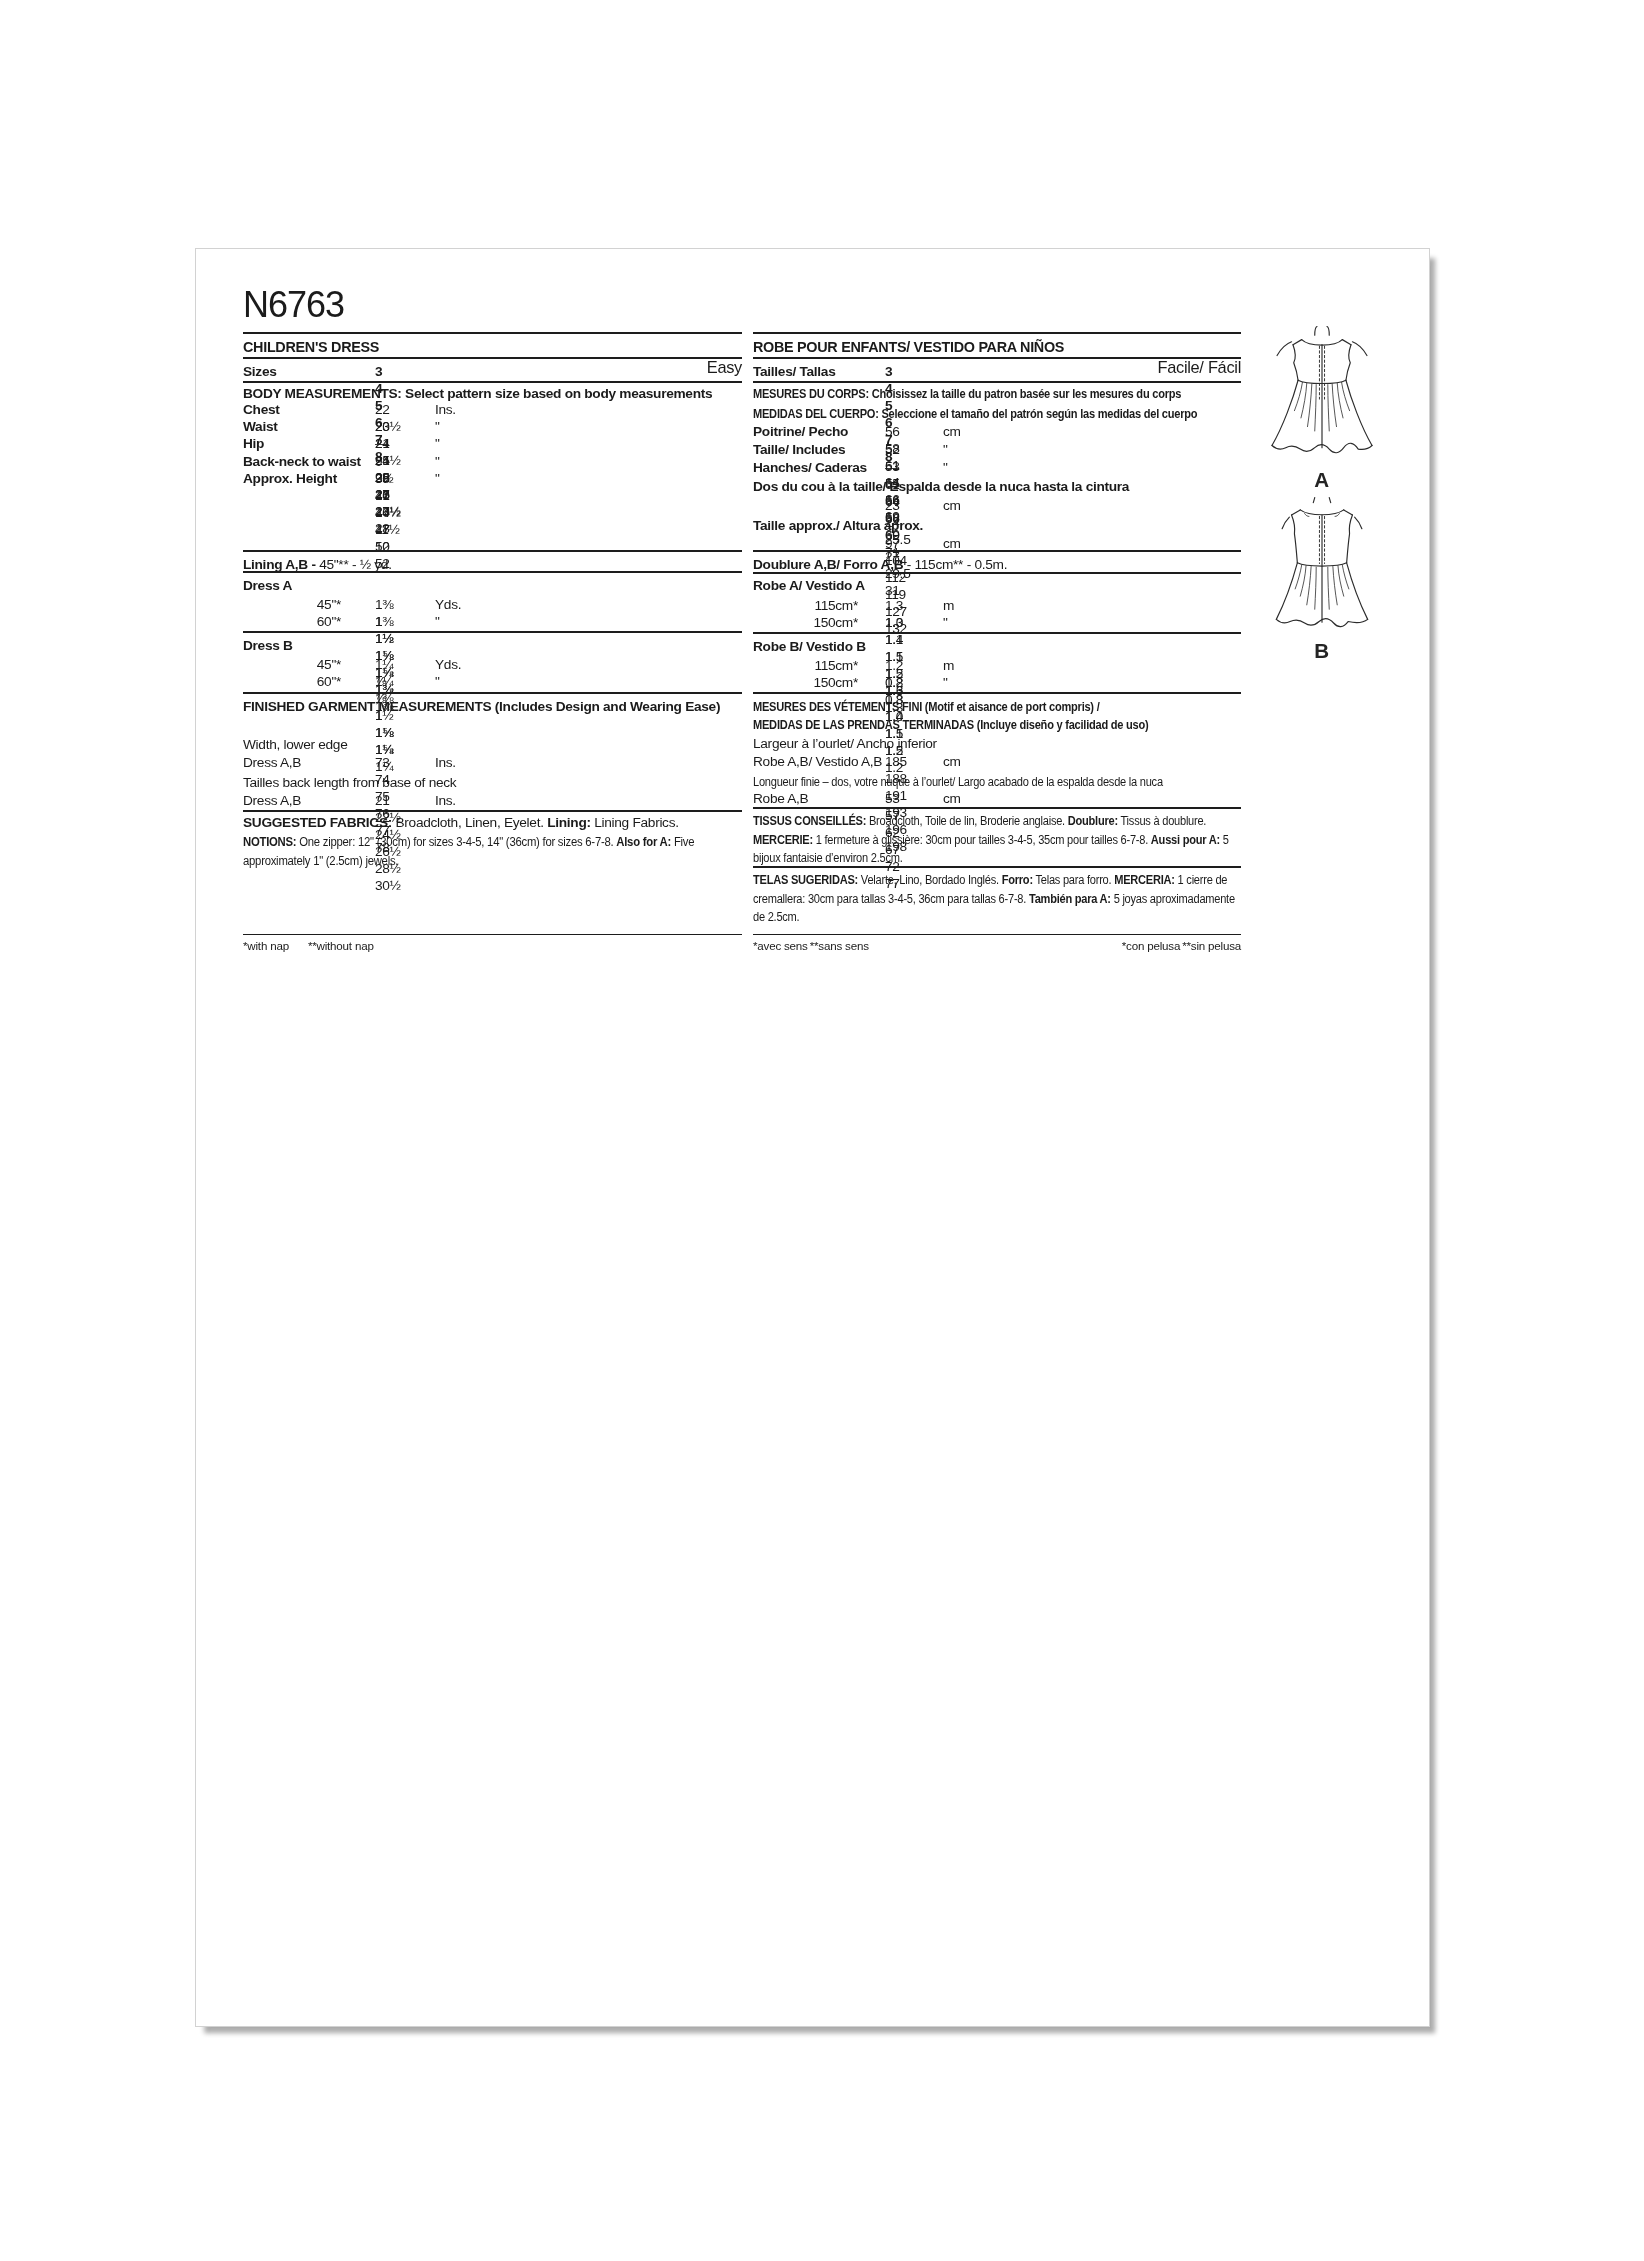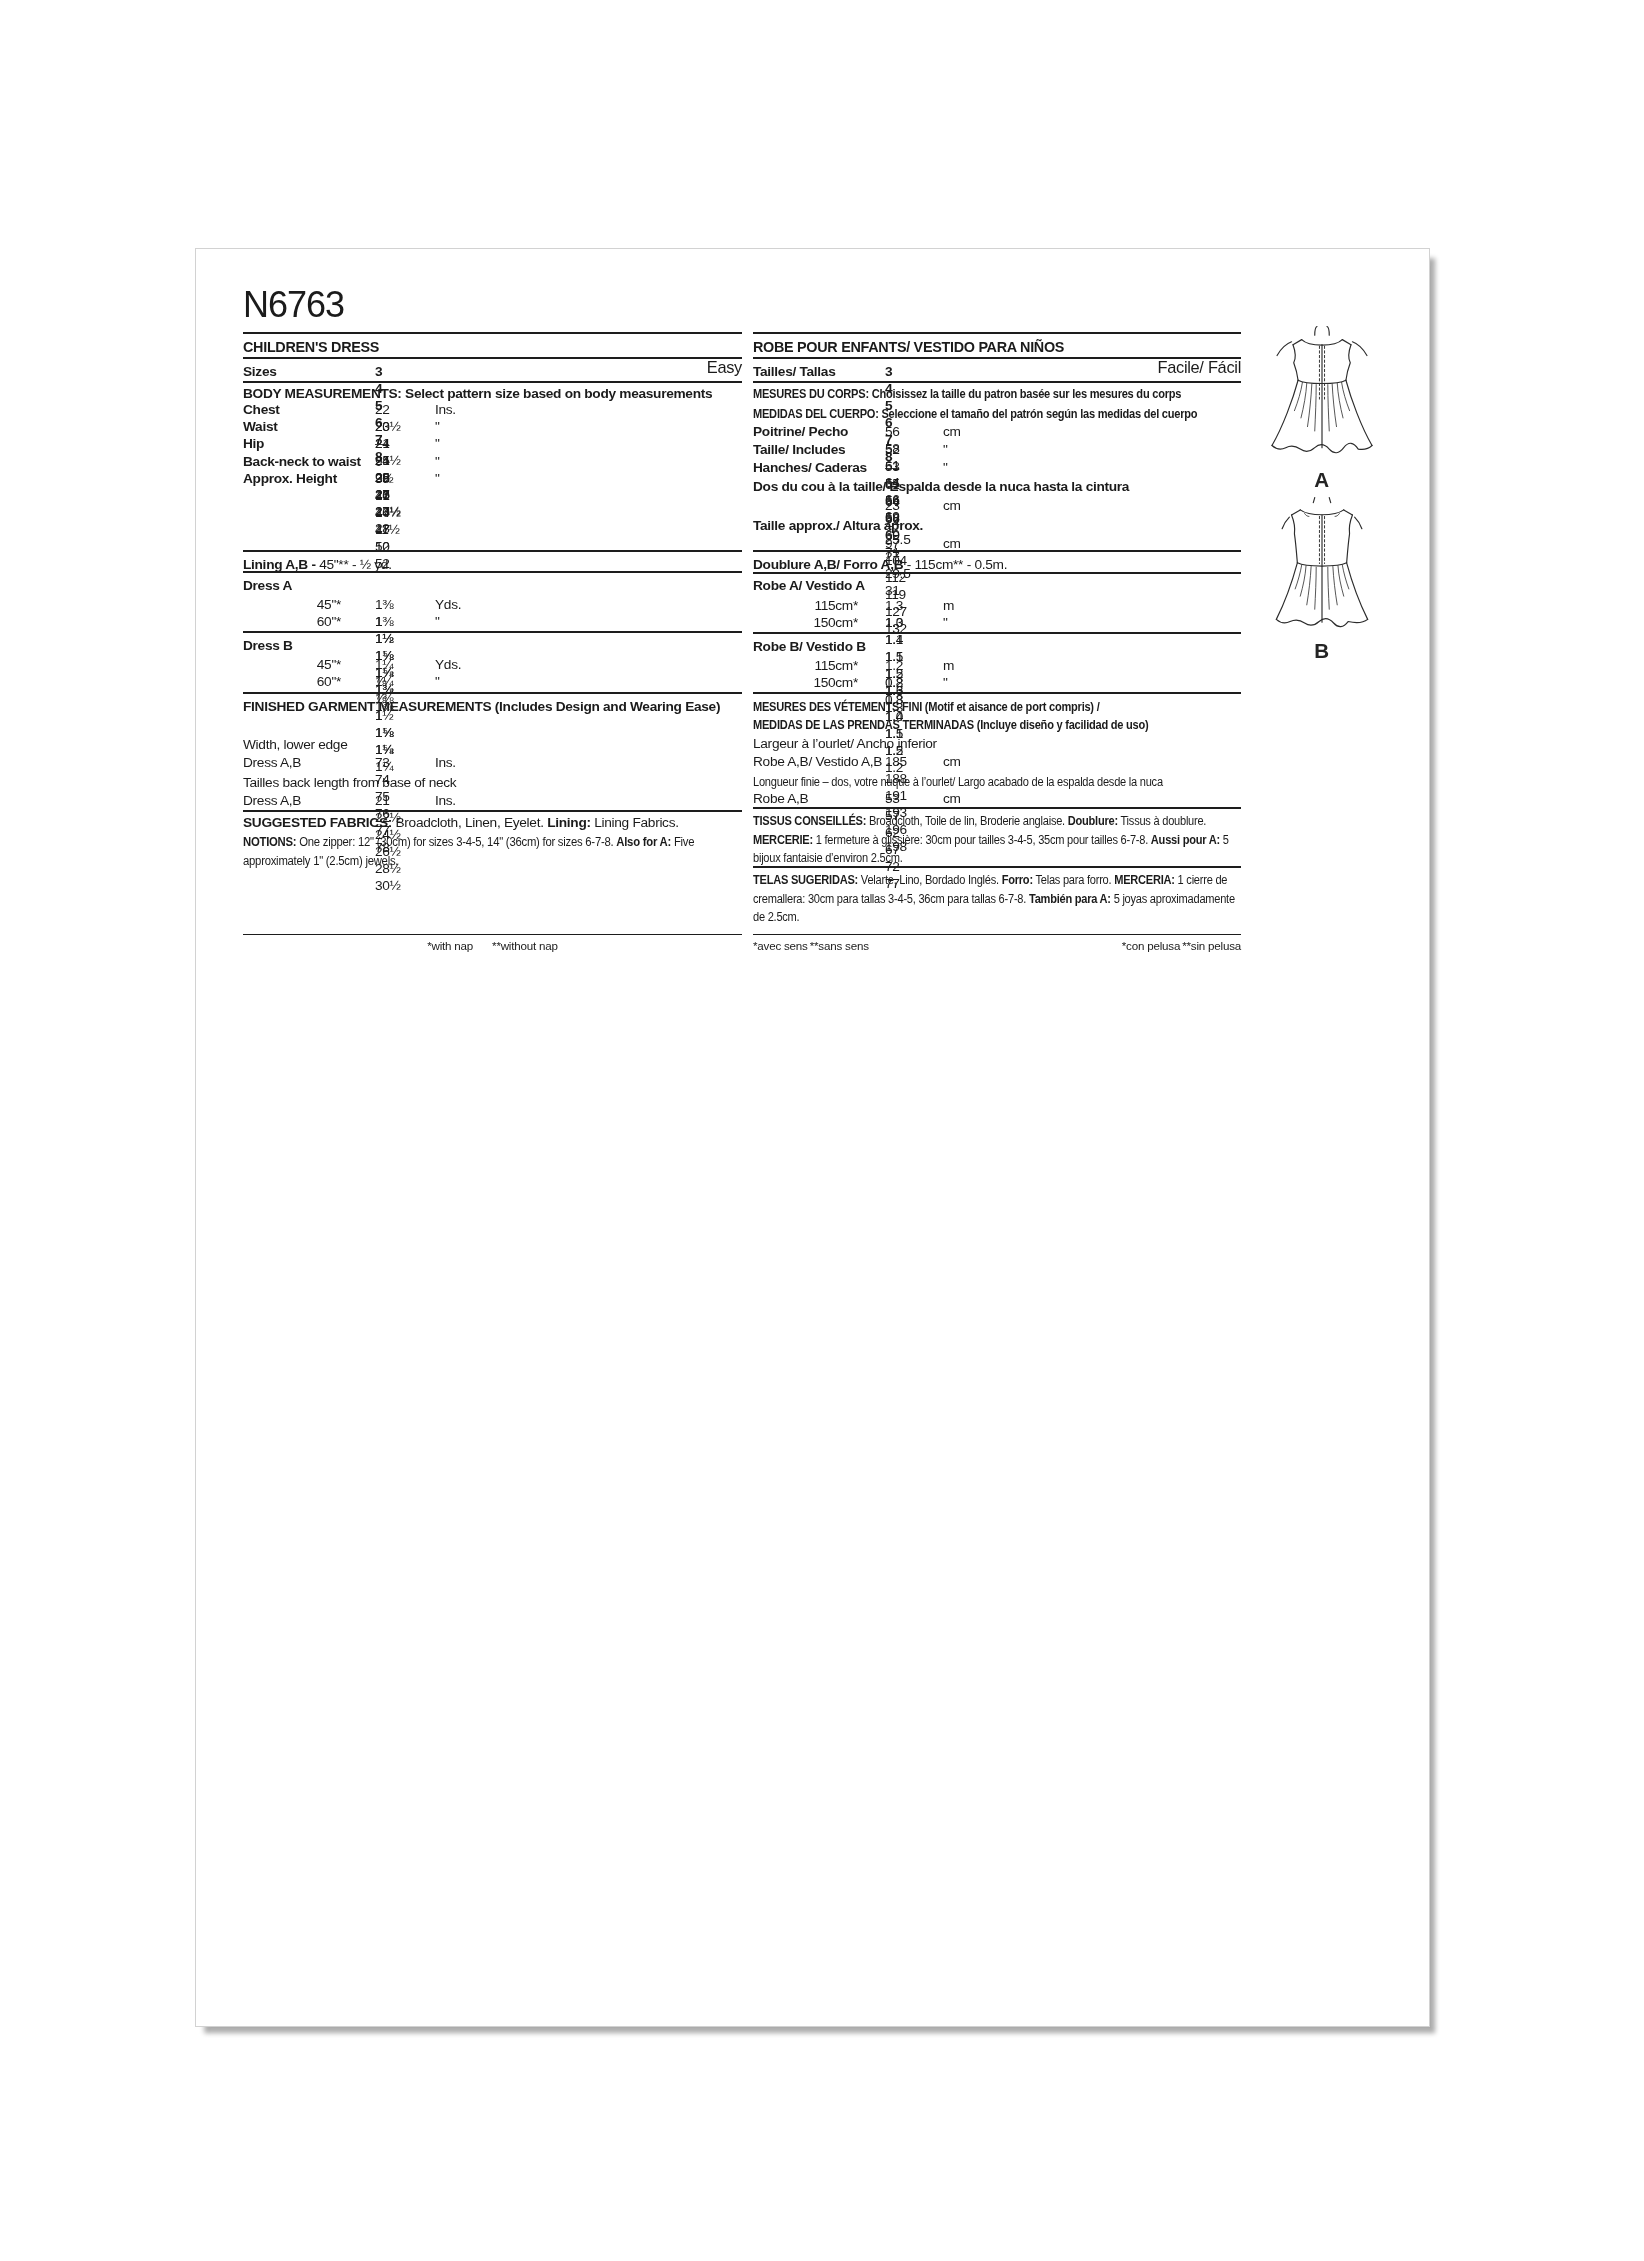--- a/index.html
+++ b/index.html
@@ -28,21 +28,21 @@
   .condL{width:603px;transform:scaleX(0.827);transform-origin:0 0;}
   .trow{position:absolute;left:0;width:100%;display:grid;font-size:13.7px;line-height:17px;letter-spacing:-0.3px;}
   .gl{grid-template-columns:132px 60px 57px 60px 57px 62px 48px 22.6px;}
   .gr{grid-template-columns:132px 58px 59px 59px 59px 59px 38px 24px;}
   .trow span{display:block;white-space:nowrap;}
   .cols{display:contents;}
   .lbl.sub{text-align:right;padding-right:34px;}
   .gr .lbl.sub{padding-right:27px;}
   .title{font-size:36px;line-height:38px;font-weight:400;letter-spacing:-1px;}
   .ease{font-size:16.4px;line-height:18px;text-align:right;letter-spacing:-0.3px;margin-top:47px;}
-  .foot{font-size:11.6px;line-height:13.7px;letter-spacing:-0.2px;display:flex;gap:19px;justify-content:center;}
+  .foot{font-size:11.6px;line-height:13.7px;letter-spacing:-0.2px;display:flex;gap:19px;}
   .foot.spread{justify-content:space-between;}
   .foot .grp{display:flex;gap:2px;}
   .views{position:absolute;left:1068px;top:77px;width:121px;}
   .viewlabel{position:absolute;width:116px;text-align:center;font-size:20.6px;line-height:22px;
     font-weight:600;letter-spacing:0.7px;color:#242424;}
   svg.dress{position:absolute;left:0;}
   svg.dress path{fill:none;stroke:#2c2c2c;stroke-width:1.6;stroke-linecap:round;stroke-linejoin:round;}
   svg.dress path.zip{stroke-dasharray:3.2,3.2;stroke-width:1.3;}
   svg.dress path.fine{stroke-width:1.1;}
 </style>

